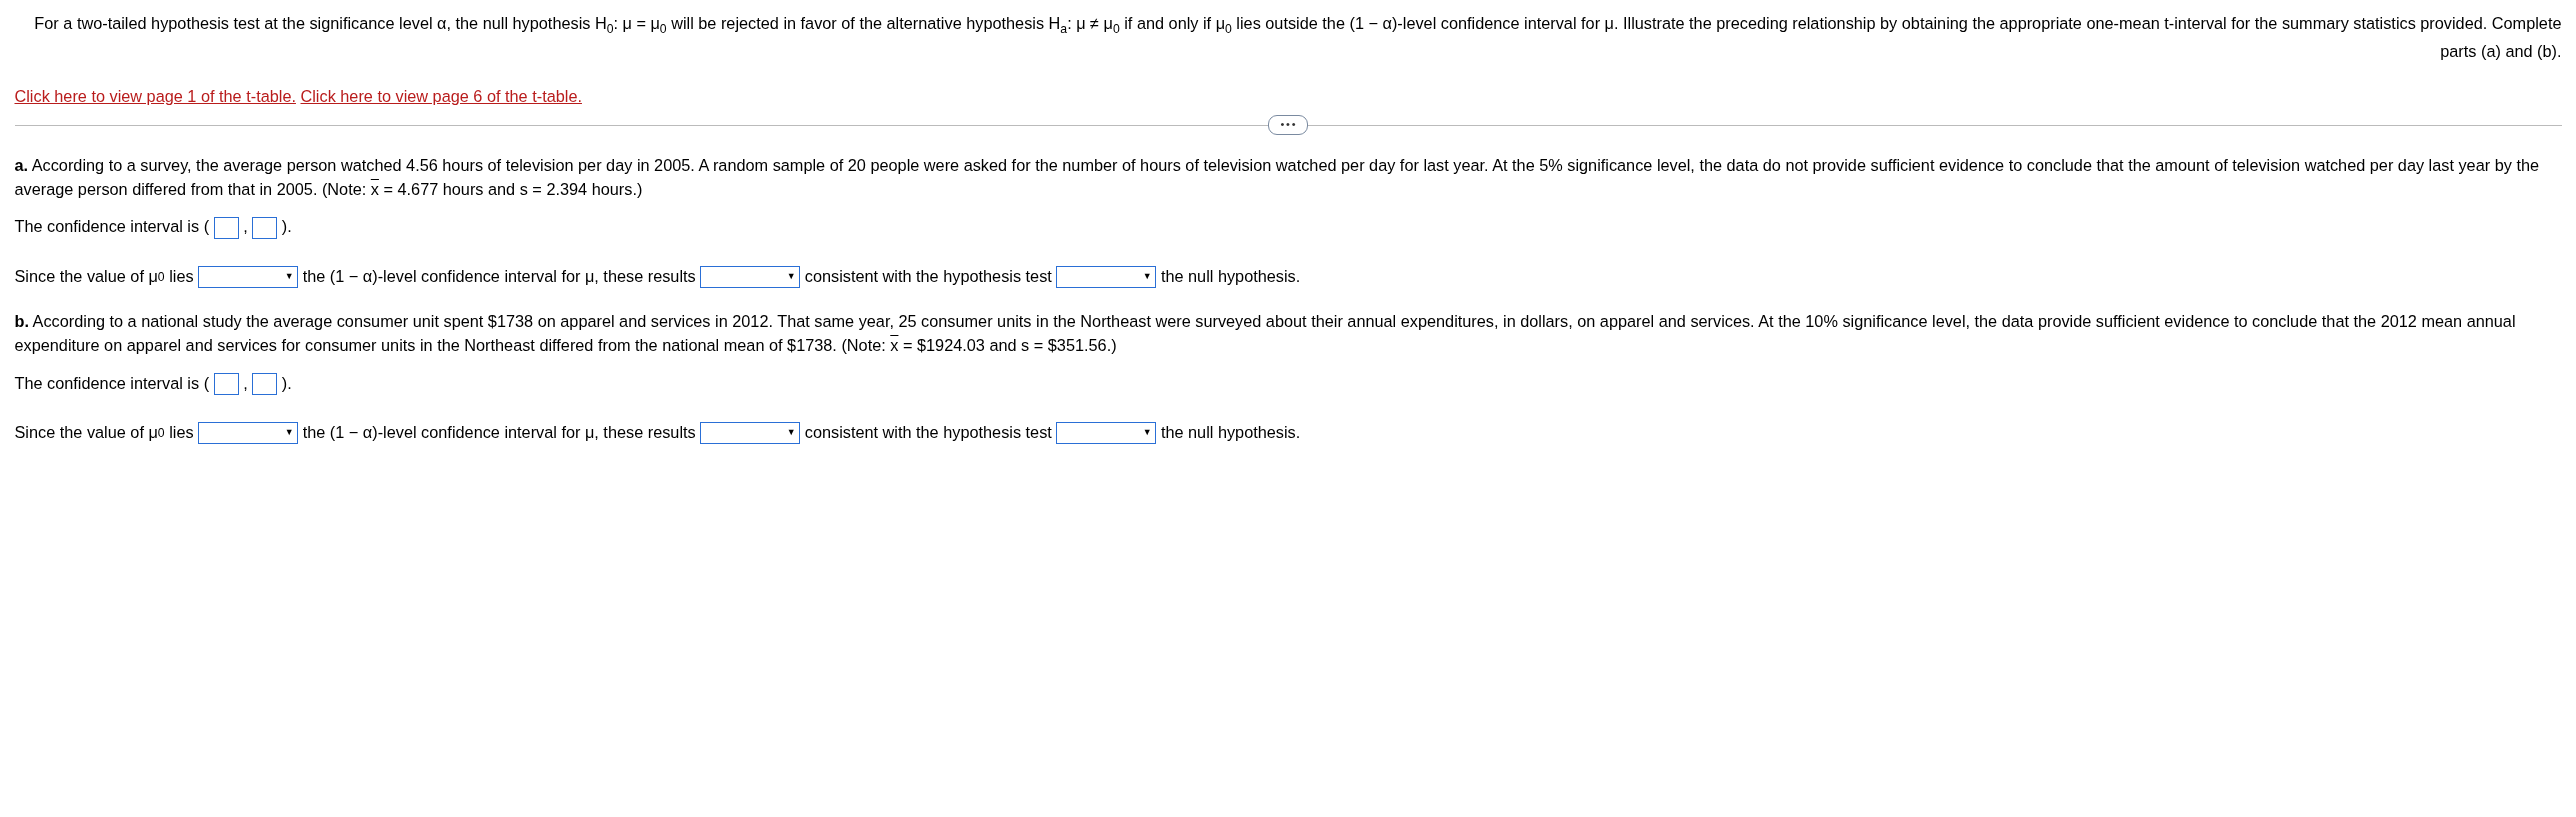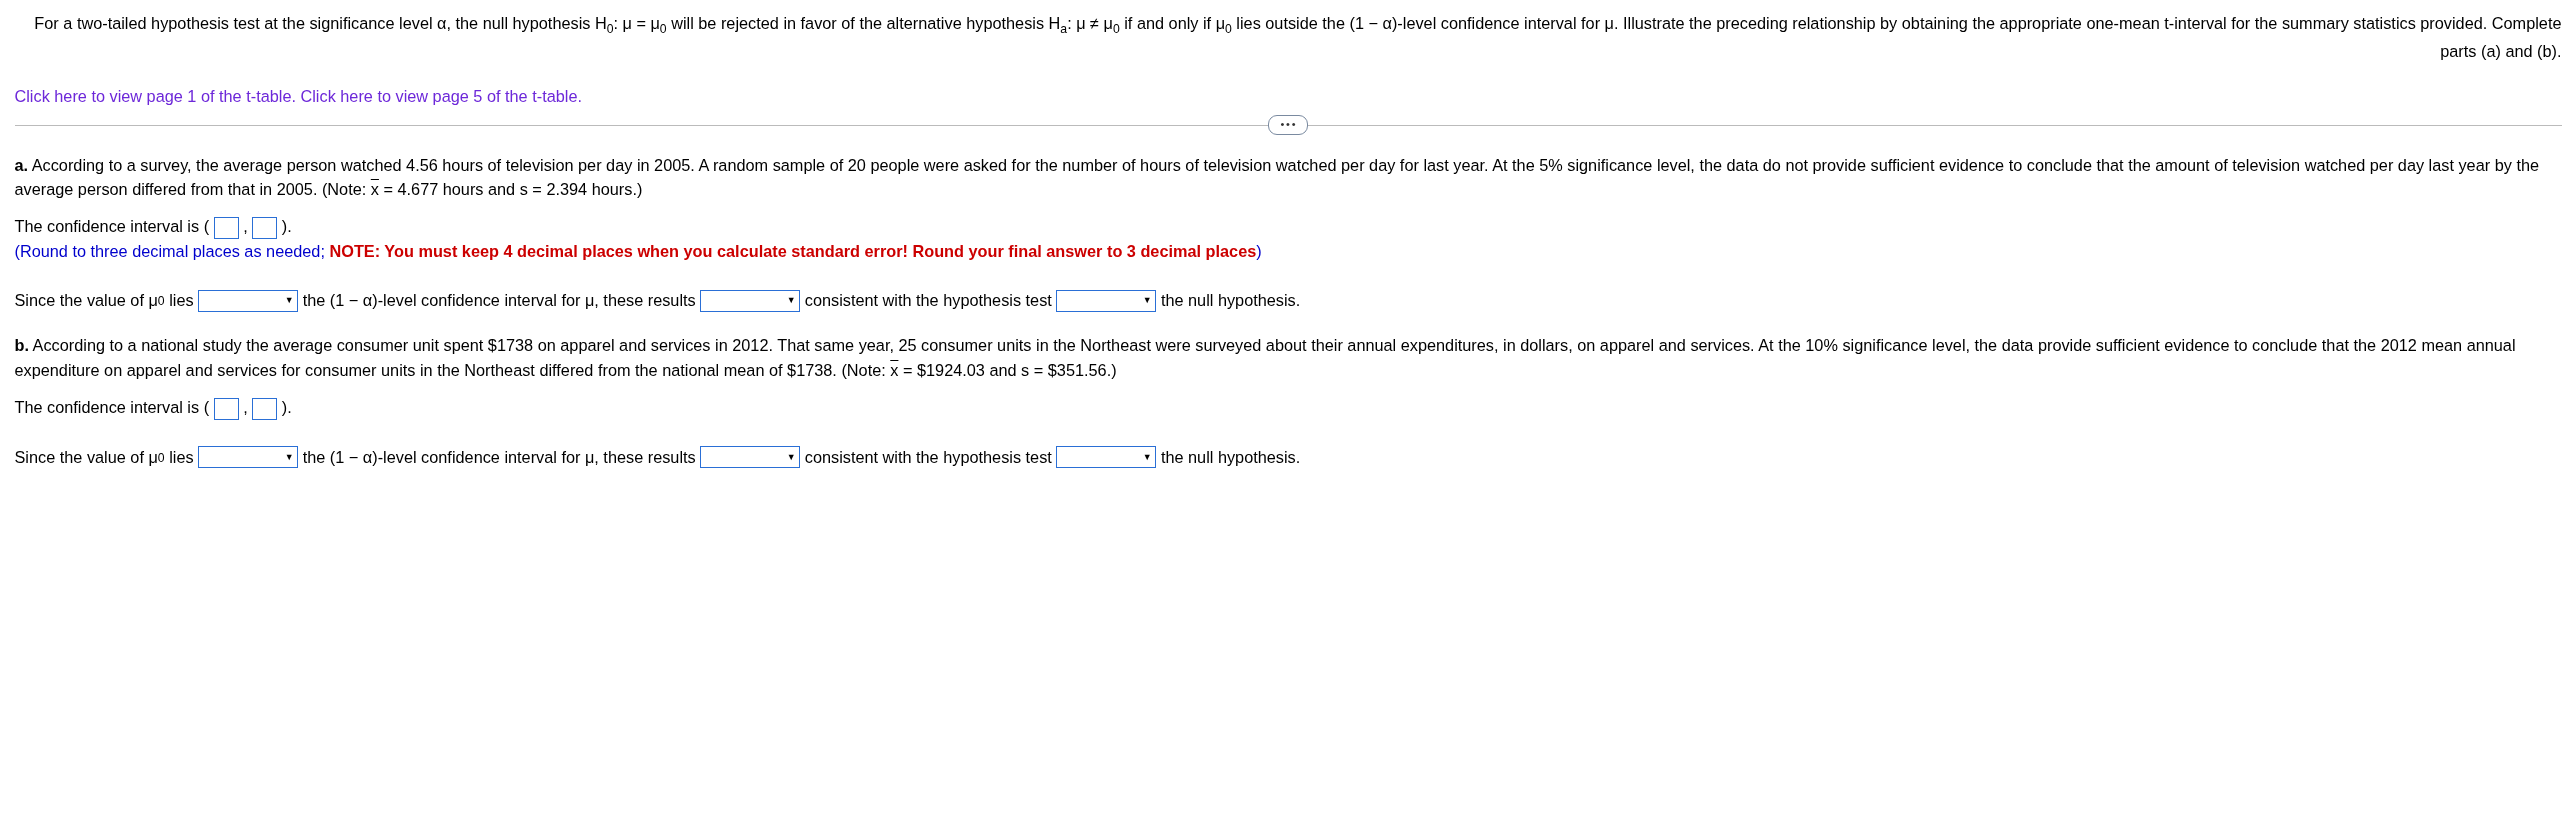--- a/index.html
+++ b/index.html
@@ -11,21 +11,22 @@
       line-height: 1.5;
     }
     .intro {
       margin-bottom: 21px;
       text-align: right;
     }
     .links {
       margin-bottom: 16.3px;
     }
     a.link {
-      color: #6d28d9;
+      color: #b91c1c;
+      text-decoration: underline;
       cursor: pointer;
     }
     hr.divider {
       border: none;
       border-top: 0.9px solid #bbb;
       margin: 0 0 0 0;
       position: relative;
     }
     .divider-wrap {
       position: relative;
@@ -113,21 +114,21 @@
   </style>
 </head>
 <body>
 
 <div class="intro">
   <span>For a two-tailed hypothesis test at the significance level α, the null hypothesis H</span><sub>0</sub><span>: μ = μ</span><sub>0</sub><span> will be rejected in favor of the alternative hypothesis H</span><sub>a</sub><span>: μ ≠ μ</span><sub>0</sub><span> if and only if μ</span><sub>0</sub><span> lies outside the (1 − α)-level confidence interval for μ. Illustrate the preceding relationship by obtaining the appropriate one-mean t-interval for the summary statistics provided. Complete parts (a) and (b).</span>
 </div>
 
 <div class="links">
   <a class="link">Click here to view page 1 of the t-table.</a>
-  <a class="link">Click here to view page 5 of the t-table.</a>
+  <a class="link">Click here to view page 6 of the t-table.</a>
 </div>
 
 <div class="divider-wrap">
   <hr class="divider">
   <div class="ellipsis">
     <span class="dots">•••</span>
   </div>
 </div>
 
 <div class="part">
@@ -136,23 +137,20 @@
   </div>
 
   <div class="ci-line">
     <span>The confidence interval is (</span>
     <input class="inline-input" style="">
     <span>,</span>
     <input class="inline-input" style="">
     <span>).</span>
   </div>
 
-  <div>
-    <span class="note-blue">(Round to three decimal places as needed; </span><span class="note-red">NOTE: You must keep 4 decimal places when you calculate standard error! Round your final answer to 3 decimal places</span><span class="note-blue">)</span>
-  </div>
 
   <div class="sentence-row">
     <span>Since the value of μ</span><sub>0</sub><span> lies</span>
     <span class="dropdown">
         <span class="tri">▼</span>
       </span>
     <span> the (1 − α)-level confidence interval for μ, these results</span>
     <span class="dropdown">
         <span class="tri">▼</span>
       </span>

